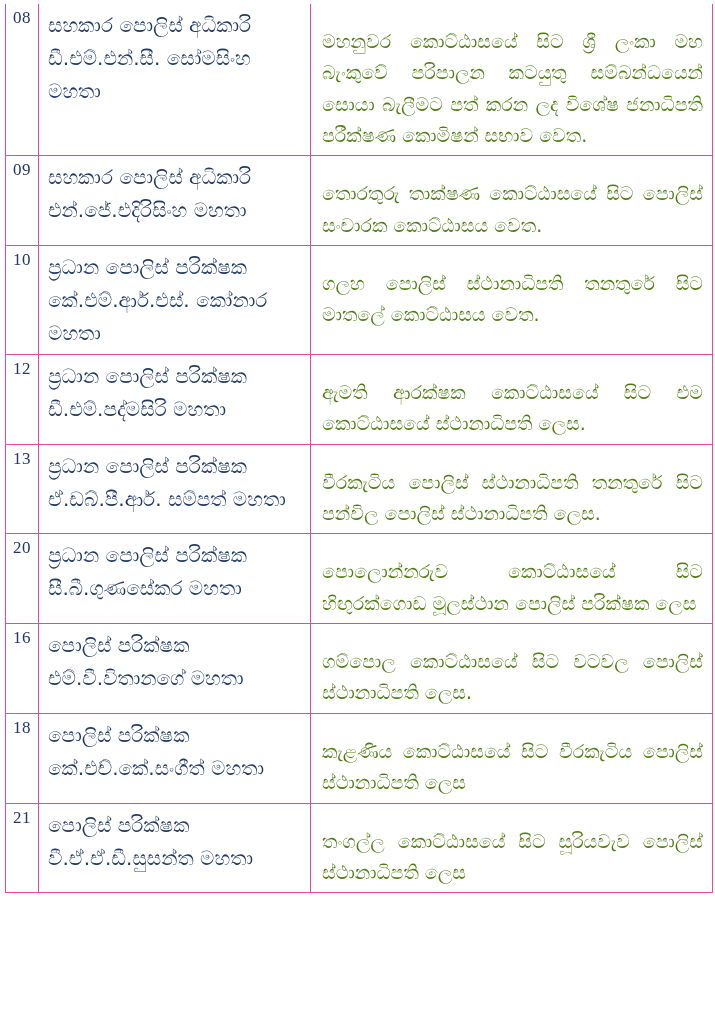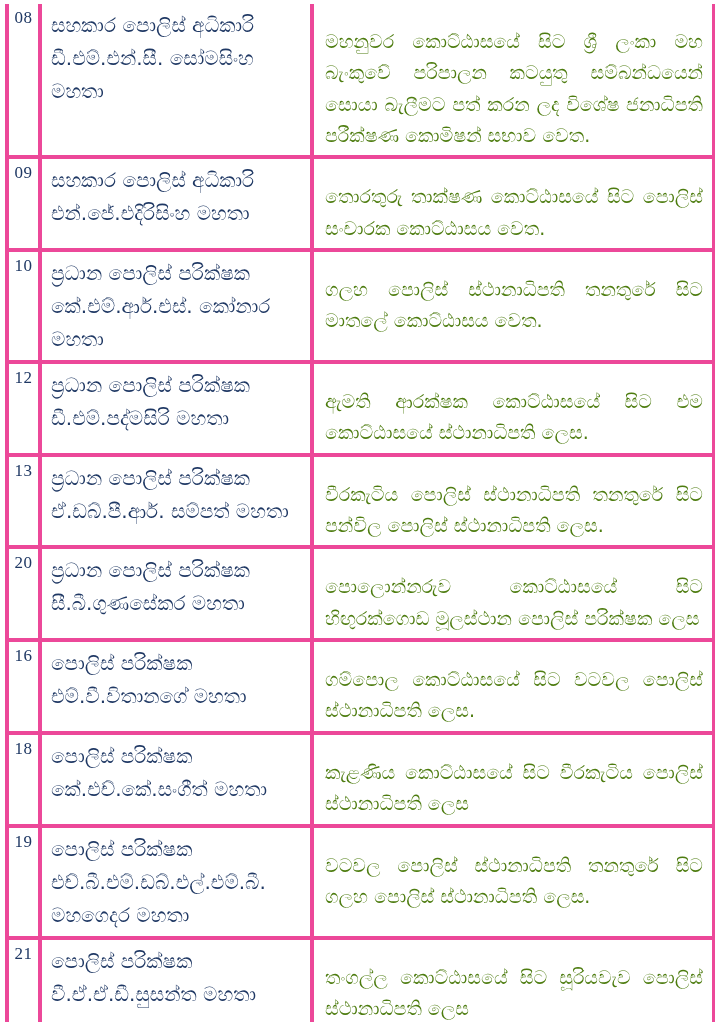--- a/index.html
+++ b/index.html
@@ -17,21 +17,21 @@
     border-collapse: collapse;
     table-layout: fixed;
     margin-left: 5px;
     margin-top: 4px;
     width: 707px;
   }
   col.col-no   { width: 33px;  }
   col.col-name { width: 272px; }
   col.col-desc { width: 402px; }
   td {
-    border: 4px solid #ec4899;
+    border: 1px solid #ec4899;
     vertical-align: top;
     box-sizing: border-box;
   }
   
   tr:first-child td { border-top: none; }
 
   td.c-no {
     font-family: "Liberation Serif", serif;
     font-size: 17px;
     color: #1f3864;
@@ -133,28 +133,20 @@
 
     <tr style="height:66px">
       <td class="c-no"><span>18</span></td>
       <td class="c-name">
         <div class="rank">පොලිස් පරික්ෂක</div>
         <div class="pname">කේ.එච්.කේ.සංගීත් මහතා</div>
       </td>
       <td class="c-desc"><span>කැළණිය කොට්ඨාසයේ සිට වීරකැටිය පොලිස් ස්ථානාධිපති ලෙස</span></td>
     </tr>
 
-    <tr style="height:71px">
-      <td class="c-no"><span>19</span></td>
-      <td class="c-name">
-        <div class="rank">පොලිස් පරික්ෂක</div>
-        <div class="pname">එච්.බී.එම්.ඩබ්.එල්.එම්.බී. මහගෙදර මහතා</div>
-      </td>
-      <td class="c-desc"><span>වටවල පොලිස් ස්ථානාධිපති තනතුරේ සිට ගලහ පොලිස් ස්ථානාධිපති ලෙස.</span></td>
-    </tr>
 
 
     <tr style="height:53px">
       <td class="c-no"><span>21</span></td>
       <td class="c-name">
         <div class="rank">පොලිස් පරික්ෂක</div>
         <div class="pname">වී.ඒ.ඒ.ඩී.සුසන්ත මහතා</div>
       </td>
       <td class="c-desc"><span>තංගල්ල කොට්ඨාසයේ සිට සූරියවැව පොලිස් ස්ථානාධිපති ලෙස</span></td>
     </tr>

